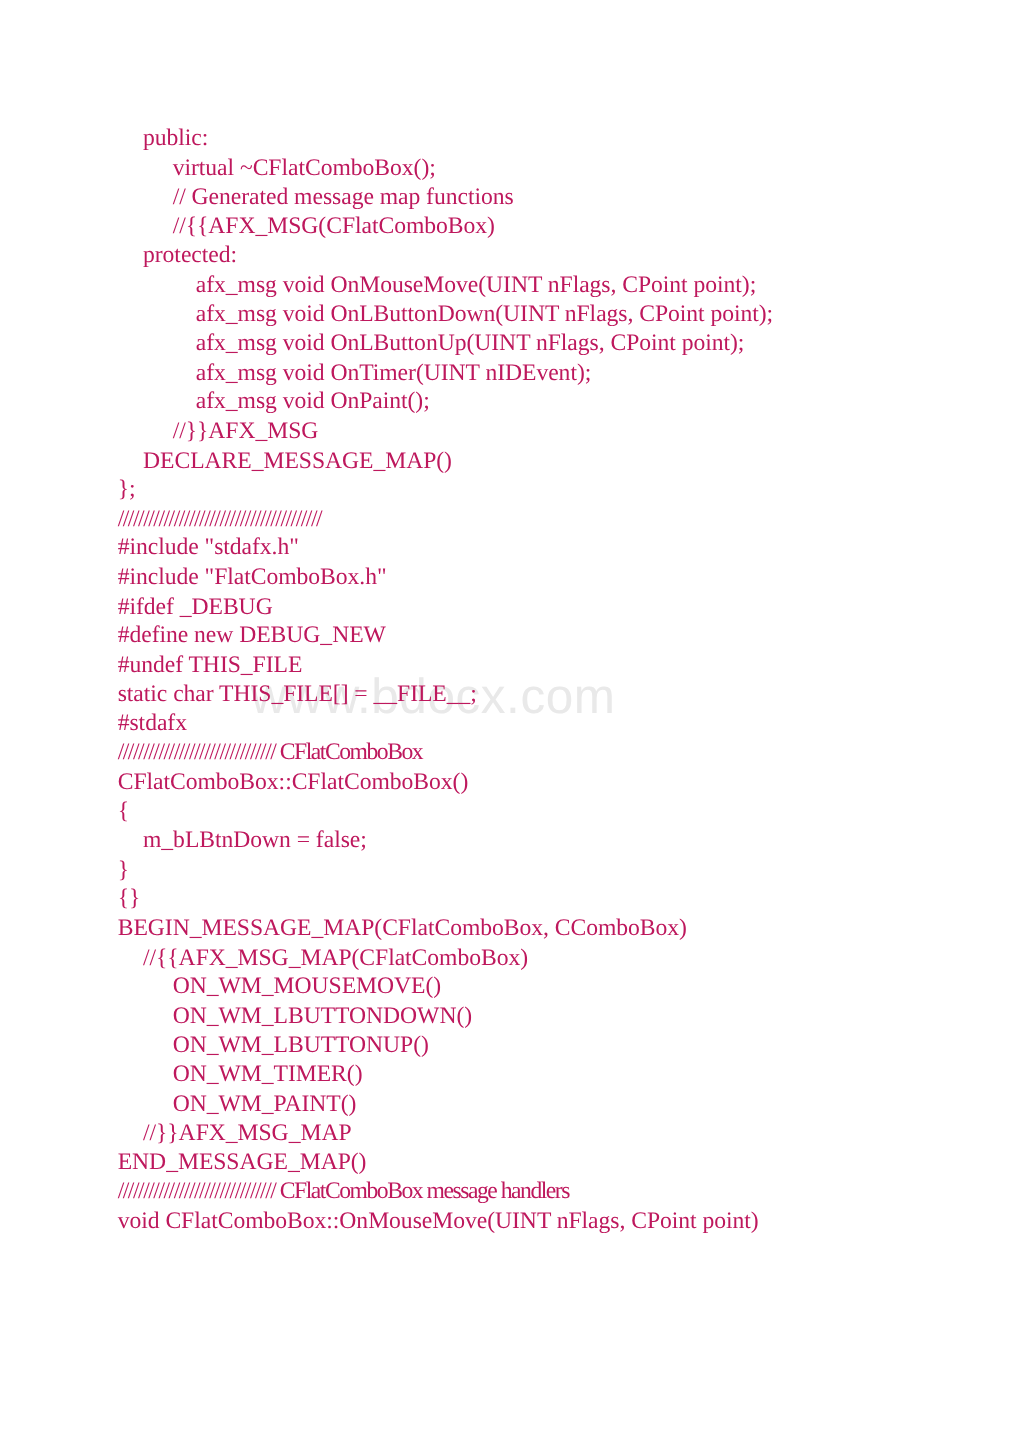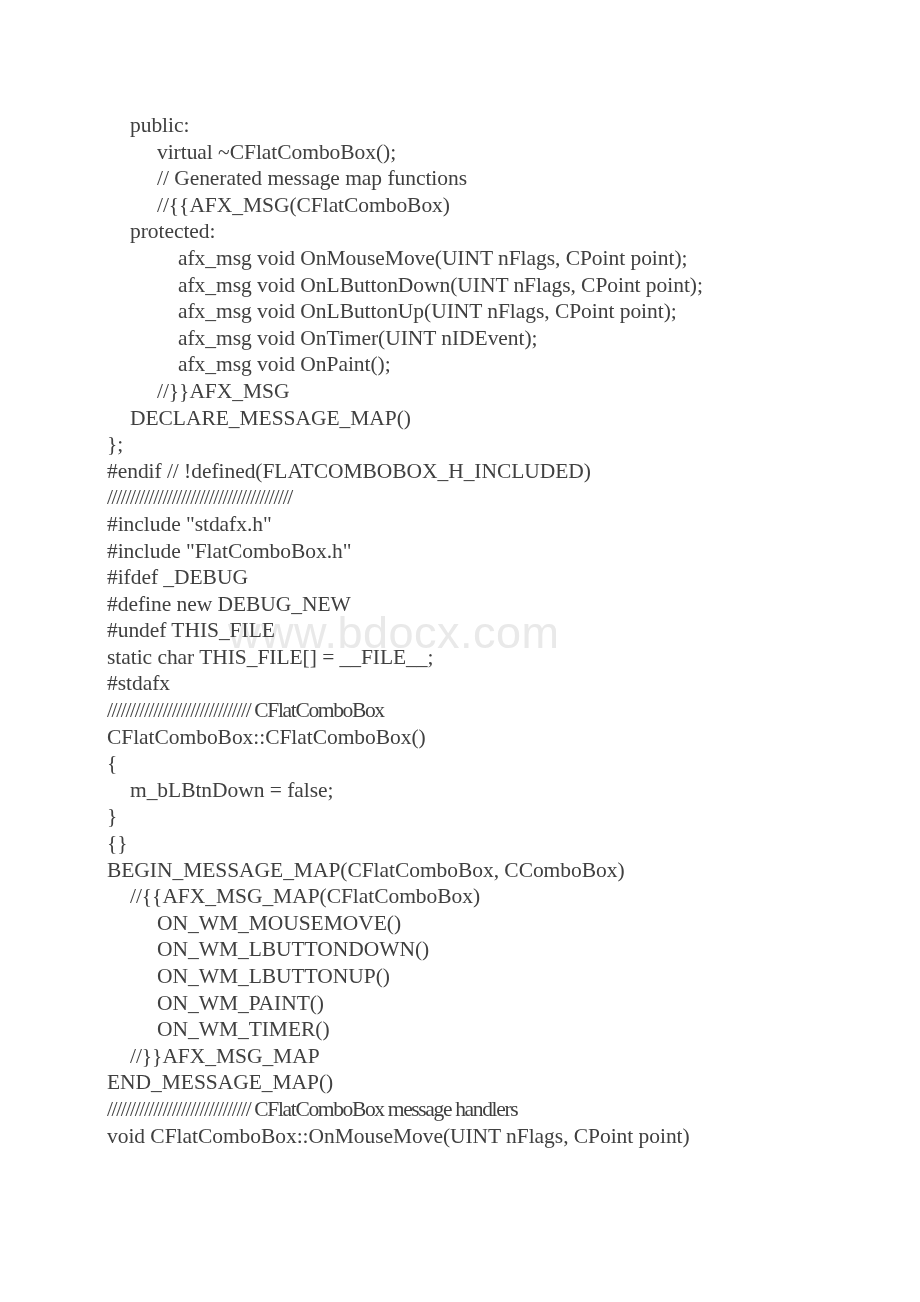--- a/index.html
+++ b/index.html
@@ -48,21 +48,21 @@
     left: 107px;
     top: 112px;
     width: 790px;
     z-index: 2;
   }
 
   .ln {
     font-size: 21.5px;
     line-height: 26.6px;
     white-space: pre;
-    color: #404040;
+    color: #be185d;
     letter-spacing: -0.05px;
   }
 
   
   .i0 { padding-left: 0px; }
   .i1 { padding-left: 23px; }
   .i2 { padding-left: 50px; }
   .i3 { padding-left: 71px; }
 
   .slashes {
@@ -84,41 +84,40 @@
       <div class="ln i2">//{{AFX_MSG(CFlatComboBox)</div>
       <div class="ln i1">protected:</div>
       <div class="ln i3">afx_msg void OnMouseMove(UINT nFlags, CPoint point);</div>
       <div class="ln i3">afx_msg void OnLButtonDown(UINT nFlags, CPoint point);</div>
       <div class="ln i3">afx_msg void OnLButtonUp(UINT nFlags, CPoint point);</div>
       <div class="ln i3">afx_msg void OnTimer(UINT nIDEvent);</div>
       <div class="ln i3">afx_msg void OnPaint();</div>
       <div class="ln i2">//}}AFX_MSG</div>
       <div class="ln i1">DECLARE_MESSAGE_MAP()</div>
       <div class="ln i0">};</div>
-      <div class="ln i0">#endif // !defined(FLATCOMBOBOX_H_INCLUDED)</div>
       <div class="ln i0 slashes">////////////////////////////////////////</div>
       <div class="ln i0">#include "stdafx.h"</div>
       <div class="ln i0">#include "FlatComboBox.h"</div>
       <div class="ln i0">#ifdef _DEBUG</div>
       <div class="ln i0">#define new DEBUG_NEW</div>
       <div class="ln i0">#undef THIS_FILE</div>
       <div class="ln i0">static char THIS_FILE[] = __FILE__;</div>
       <div class="ln i0">#stdafx</div>
       <div class="ln i0 slashes">/////////////////////////////// CFlatComboBox</div>
       <div class="ln i0">CFlatComboBox::CFlatComboBox()</div>
       <div class="ln i0">{</div>
       <div class="ln i1">m_bLBtnDown = false;</div>
       <div class="ln i0">}</div>
       <div class="ln i0">{}</div>
       <div class="ln i0">BEGIN_MESSAGE_MAP(CFlatComboBox, CComboBox)</div>
       <div class="ln i1">//{{AFX_MSG_MAP(CFlatComboBox)</div>
       <div class="ln i2">ON_WM_MOUSEMOVE()</div>
       <div class="ln i2">ON_WM_LBUTTONDOWN()</div>
       <div class="ln i2">ON_WM_LBUTTONUP()</div>
+      <div class="ln i2">ON_WM_TIMER()</div>
       <div class="ln i2">ON_WM_PAINT()</div>
-      <div class="ln i2">ON_WM_TIMER()</div>
       <div class="ln i1">//}}AFX_MSG_MAP</div>
       <div class="ln i0">END_MESSAGE_MAP()</div>
       <div class="ln i0 slashes">/////////////////////////////// CFlatComboBox message handlers</div>
       <div class="ln i0">void CFlatComboBox::OnMouseMove(UINT nFlags, CPoint point)</div>
     </div>
 
 </div>
 
 </body></html>

